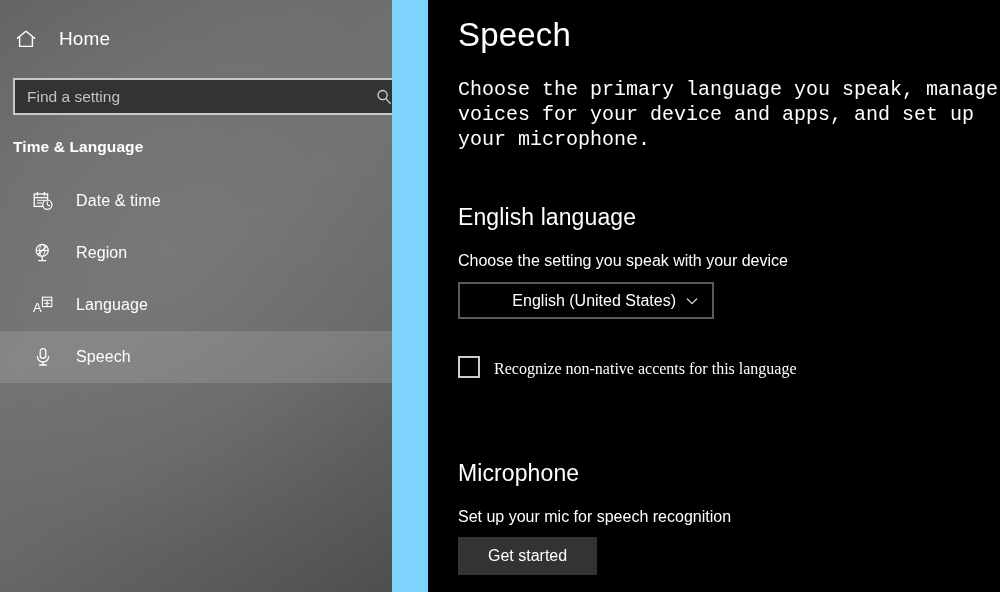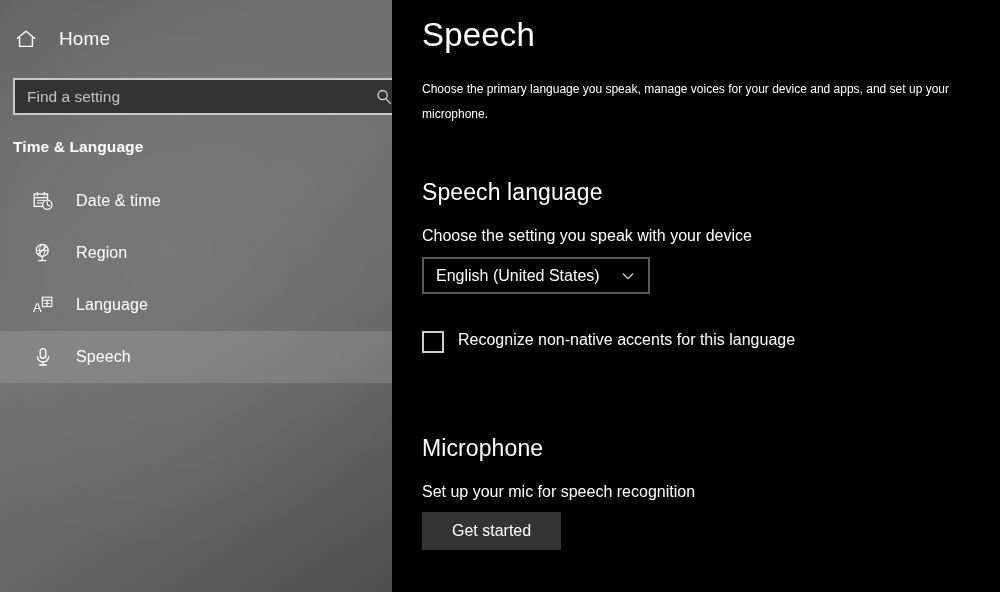--- a/index.html
+++ b/index.html
@@ -13,20 +13,21 @@
     font-family: "Liberation Sans", sans-serif;
     -webkit-font-smoothing: antialiased;
   }
 
   .window {
     position: relative;
     width: 1000px;
     height: 592px;
     display: flex;
     background: #7dd3fc;
+    gap: 36px;
   }
 
   
   .sidebar {
     position: relative;
     width: 392px;
     height: 592px;
     flex: 0 0 392px;
     background:
       radial-gradient(120% 85% at 42% 42%, rgba(255,255,255,0.055) 0%, rgba(255,255,255,0.0) 62%),
@@ -138,50 +139,51 @@
   .page-title {
     margin-top: 16px;
     font-size: 33px;
     font-weight: normal;
     color: #ffffff;
     letter-spacing: 0.2px;
   }
 
   .page-desc {
     margin-top: 23px;
-    font-size: 12px;
+    font-size: 20px;
     line-height: 25px;
     color: #ffffff;
     max-width: 570px;
+    font-family: Liberation Mono, monospace;
   }
 
   .section-title {
     font-size: 23px;
     font-weight: normal;
     color: #ffffff;
     letter-spacing: 0.1px;
   }
   .section-title.speech-lang { margin-top: 52px; }
   .section-title.microphone { margin-top: 82px; }
 
   .section-sub {
     margin-top: 21px;
     font-size: 16px;
     color: #ffffff;
   }
 
   .dropdown {
     margin-top: 12px;
-    width: 228px;
+    width: 256px;
     height: 37px;
     background: #000000;
     border: 2px solid #5a5a5a;
     display: flex;
     align-items: center;
-    justify-content: space-between;
+    justify-content: flex-end;
     padding: 0 12px 0 12px;
     cursor: default;
   }
   .dropdown-value {
     font-size: 16px;
     color: #ffffff;
     white-space: nowrap;
   }
   .chevron-icon {
     flex: 0 0 16px;
@@ -189,22 +191,23 @@
     height: 16px;
     margin-left: 8px;
     display: flex;
     align-items: center;
     justify-content: center;
   }
 
   .checkbox-row {
     margin-top: 37px;
     display: flex;
-    align-items: flex-start;
-    cursor: default;
+    align-items: flex-end;
+    cursor: default;
+    font-family: Liberation Serif, serif;
   }
   .checkbox {
     width: 22px;
     height: 22px;
     flex: 0 0 22px;
     background: #000000;
     border: 2px solid #cccccc;
   }
   .checkbox-label {
     margin-left: 14px;
@@ -316,21 +319,21 @@
 
     </ul>
   </aside>
 
   <main class="content">
 
     <h1 class="page-title">Speech</h1>
 
     <p class="page-desc">Choose the primary language you speak, manage voices for your device and apps, and set up your microphone.</p>
 
-    <h2 class="section-title speech-lang">Speech language</h2>
+    <h2 class="section-title speech-lang">English language</h2>
 
     <p class="section-sub">Choose the setting you speak with your device</p>
 
     <div class="dropdown">
       <span class="dropdown-value">English (United States)</span>
       <span class="chevron-icon">
         <svg width="14" height="14" viewBox="0 0 14 14">
           <path d="M2.4 5 L7 9.6 L11.6 5" fill="none" stroke="#d8d8d8" stroke-width="1.3" stroke-linecap="round" stroke-linejoin="round"></path>
         </svg>
       </span>

